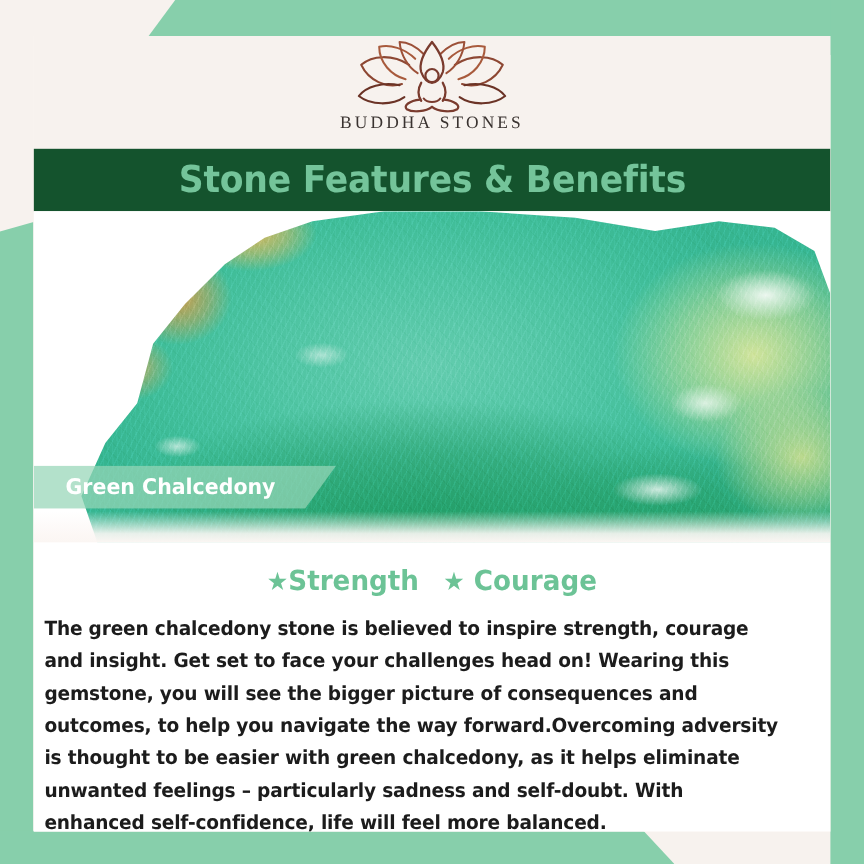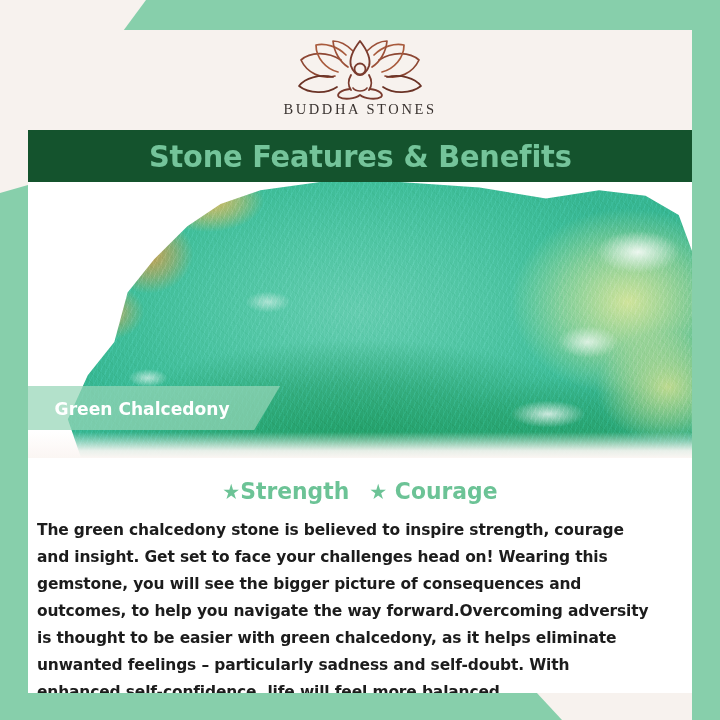--- a/index.html
+++ b/index.html
@@ -76,21 +76,21 @@
   }
 
   
   .logo-block {
     position: relative;
     height: 92px;
     display: flex;
     flex-direction: column;
     align-items: center;
     justify-content: flex-start;
-    padding-top: 8px;
+    padding-top: 2px;
     background: #f7f2ee;
   }
   .logo-mark {
     width: 150px;
     height: 62px;
     display: block;
   }
   .logo-word {
     font-family: "Liberation Serif", serif;
     font-size: 14.5px;
@@ -174,21 +174,21 @@
     height: 26px;
     background: linear-gradient(to bottom, rgba(255,255,255,0) 0%, rgba(252,247,245,0.9) 72%, #fbf6f3 100%);
     pointer-events: none;
   }
 
   
   .name-tag {
     position: absolute;
     left: 0;
     bottom: 28px;
-    height: 44px;
+    height: 36px;
     padding: 0 46px 0 22px;
     display: flex;
     align-items: center;
     background: rgba(150, 214, 183, 0.72);
     clip-path: polygon(0 0, 100% 0, calc(100% - 26px) 100%, 0 100%);
     z-index: 3;
   }
   .name-tag-text {
     font-family: "DejaVu Sans", sans-serif;
     font-weight: bold;

